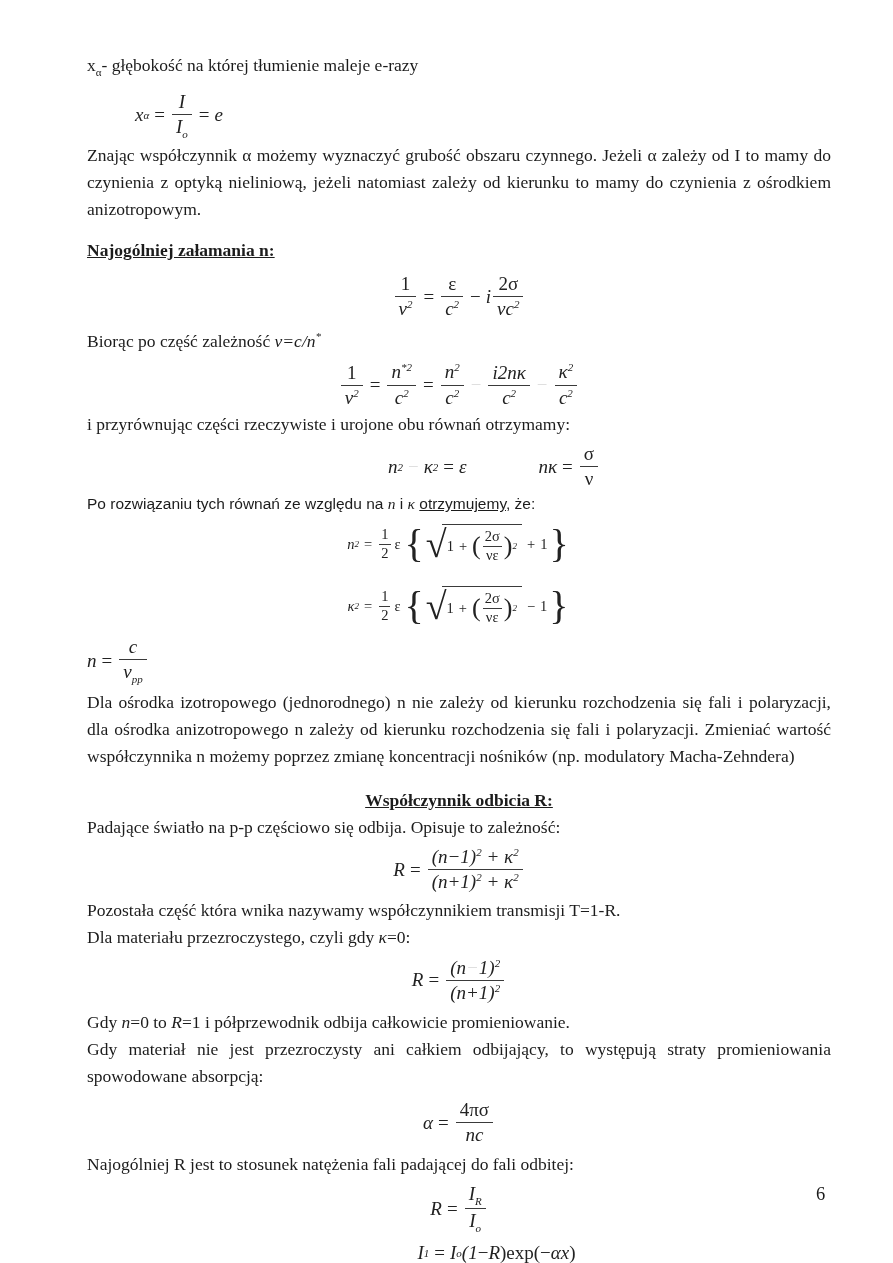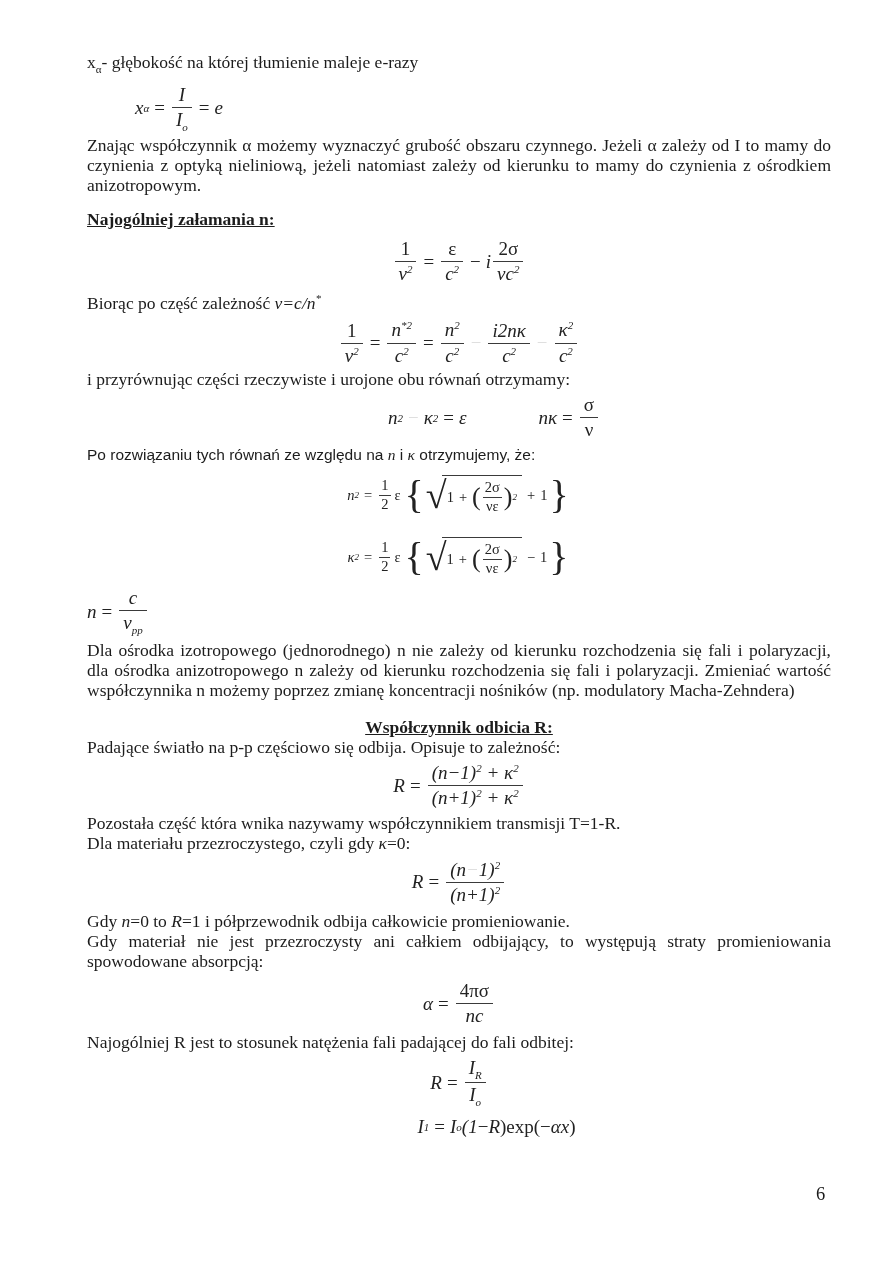--- a/index.html
+++ b/index.html
@@ -5,31 +5,31 @@
   html,body { margin:0; padding:0; }
   body {
     width:893px; height:1263px;
     background:#ffffff;
     font-family:"Liberation Serif", serif;
     color:#1c1c1c;
     position:relative;
     overflow:hidden;
   }
   .content { padding:52px 62px 0 87px; }
-  p { margin:0; font-size:17.5px; line-height:20px; }
+  p { margin:0; font-size:17.5px; line-height:27px; }
   .just { text-align:justify; }
   .heading {
     font-weight:700;
     text-decoration:underline;
     margin-top:14px;
     font-size:17.5px;
   }
   .it { font-style:italic; }
   .sans { font-family:"Liberation Sans", sans-serif; font-size:15.5px; line-height:21px; }
-  .uline { }
+  .uline { text-decoration:underline; }
   .ghost { opacity:0.15; }
 
   
   .f-row {
     display:flex; align-items:center; justify-content:center;
     font-size:19px; font-style:italic; color:#222;
   }
   .f-left { justify-content:flex-start; }
   .op { margin:0 5px; font-style:normal; }
   sup { font-size:11px; }

